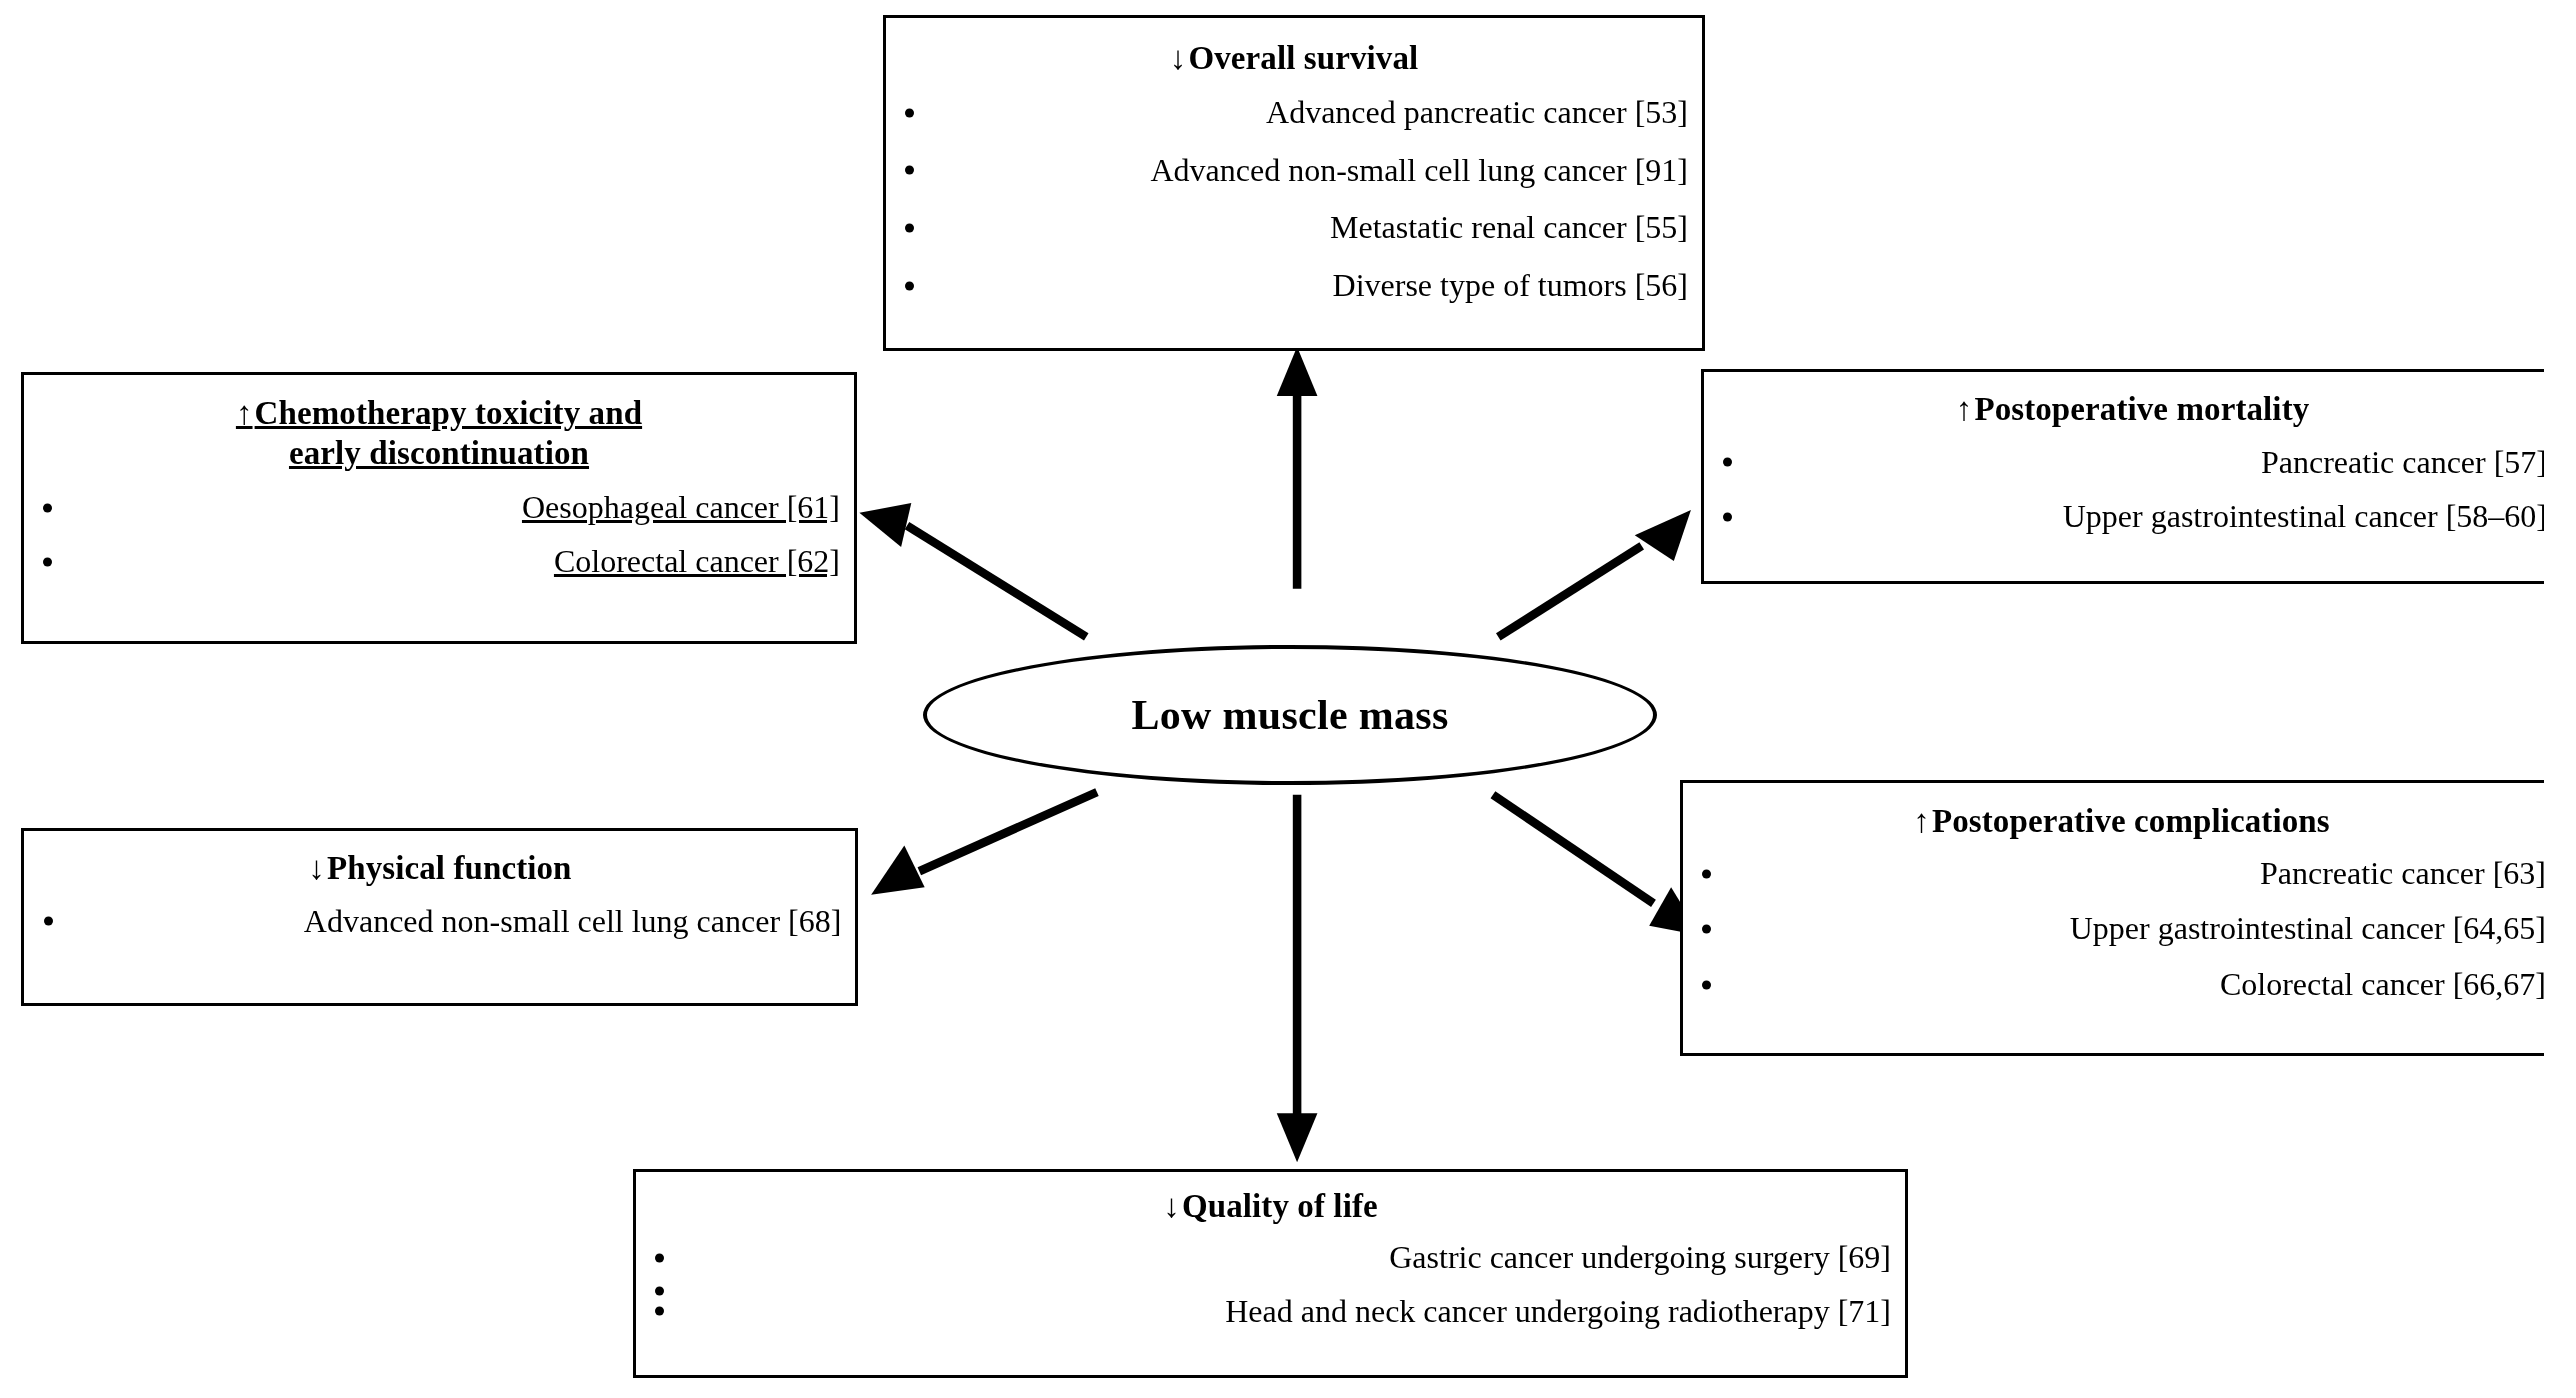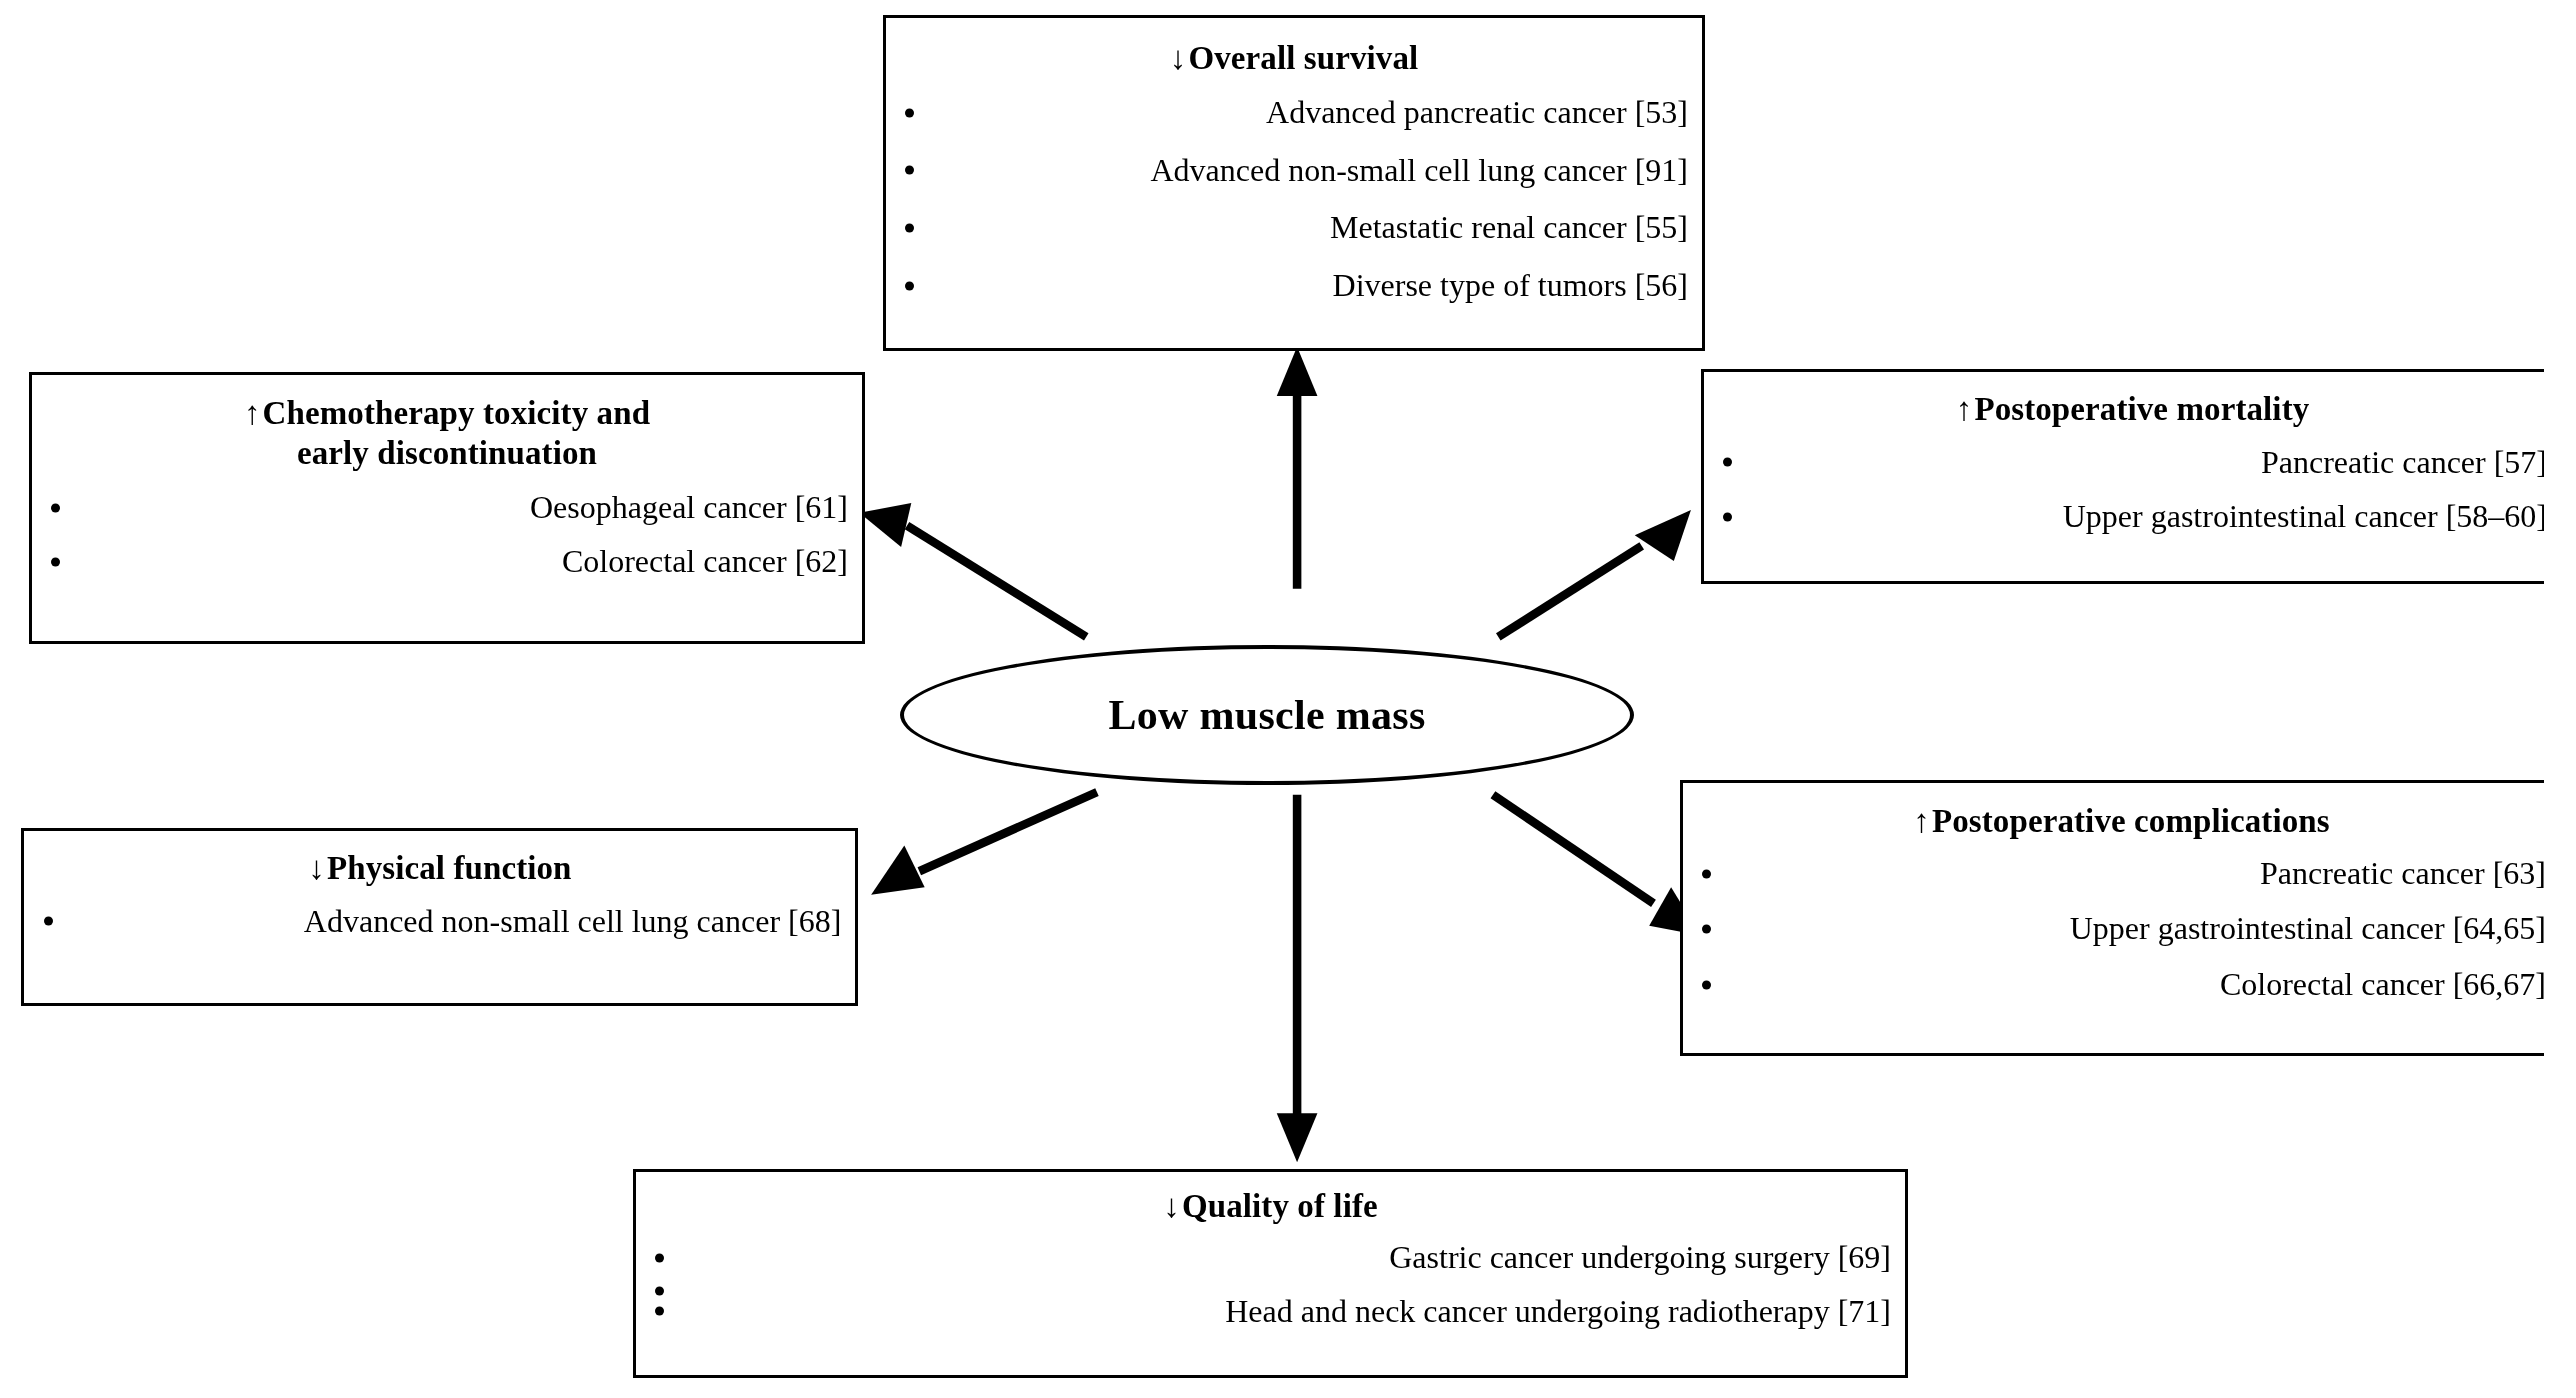--- a/index.html
+++ b/index.html
@@ -70,21 +70,21 @@
     border-radius: 50%;
   }
   
   #node-overall-survival {
     left: 883px; top: 15px; width: 822px; height: 336px;
   }
   #node-overall-survival .box-title { margin-top: 11.8px; margin-bottom: 13px; }
   #node-overall-survival ul.bullets li { margin-bottom: 16px; }
 
   #node-chemotherapy-toxicity {
-    left: 29px; top: 372px; width: 836px; height: 272px;
+    left: 21px; top: 372px; width: 836px; height: 272px; text-decoration: underline;
   }
   #node-chemotherapy-toxicity .box-title { margin-top: 9.6px; margin-bottom: 14px; }
   #node-chemotherapy-toxicity ul.bullets li { margin-bottom: 11.8px; }
 
   #node-postoperative-mortality {
     left: 1701px; top: 369px; width: 863px; height: 215px;
   }
   #node-postoperative-mortality .box-title { margin-top: 8.6px; margin-bottom: 11.8px; }
   #node-postoperative-mortality ul.bullets li { margin-bottom: 13px; }
 
@@ -101,21 +101,21 @@
 
   #node-quality-of-life {
     left: 633px; top: 1169px; width: 1275px; height: 209px; font-family: Liberation Serif, serif;
   }
   #node-quality-of-life .box-title { margin-top: 5.4px; margin-bottom: 10.7px; }
   #node-quality-of-life ul.bullets li { margin-bottom: 11.8px; }
 
   
   #central-node {
     position: absolute;
-    left: 900px;
+    left: 923px;
     top: 645px;
     width: 734px;
     height: 140px;
     border: 4.8px solid #000000;
     border-radius: 50%;
     background: #ffffff;
     box-sizing: border-box;
     display: flex;
     align-items: center;
     justify-content: center;

